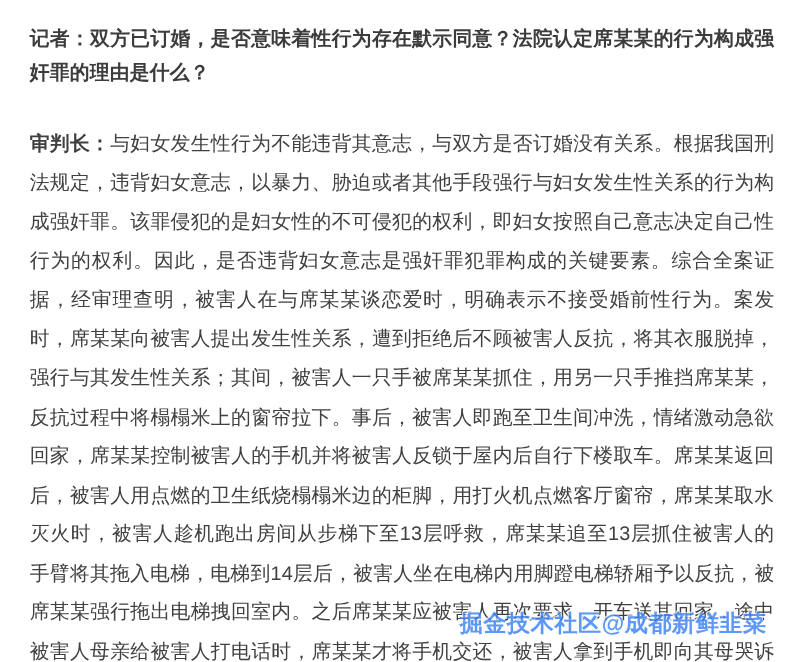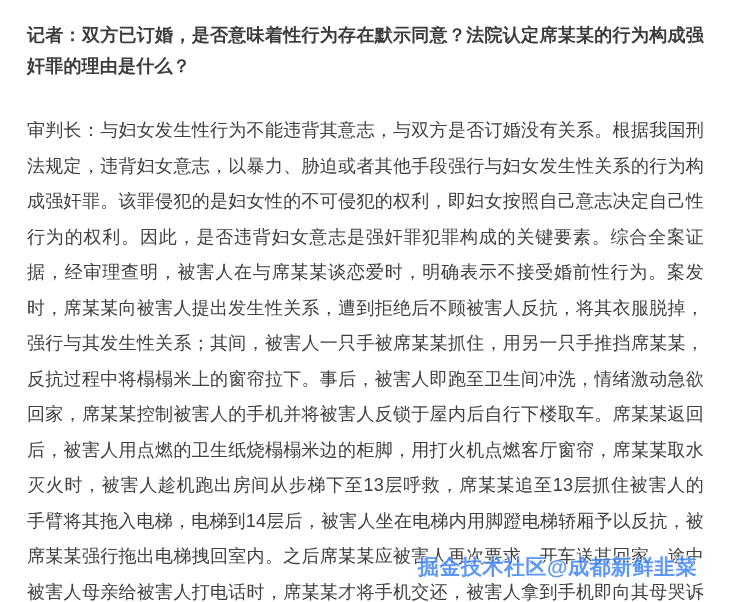--- a/index.html
+++ b/index.html
@@ -33,21 +33,21 @@
   .answer {
     margin-top: 31px;
     font-size: 18px;
     font-weight: 400;
     line-height: 35.5px;
     color: #404040;
     text-align: justify;
     letter-spacing: 0.2px;
   }
   .answer .speaker {
-    font-weight: 400;
+    font-weight: 700;
   }
   .watermark {
     position: absolute;
     left: 418px;
     top: 553px;
     font-size: 21px;
     font-weight: 700;
     letter-spacing: 0.5px;
     color: #3b82f6;
     opacity: 0.82;

